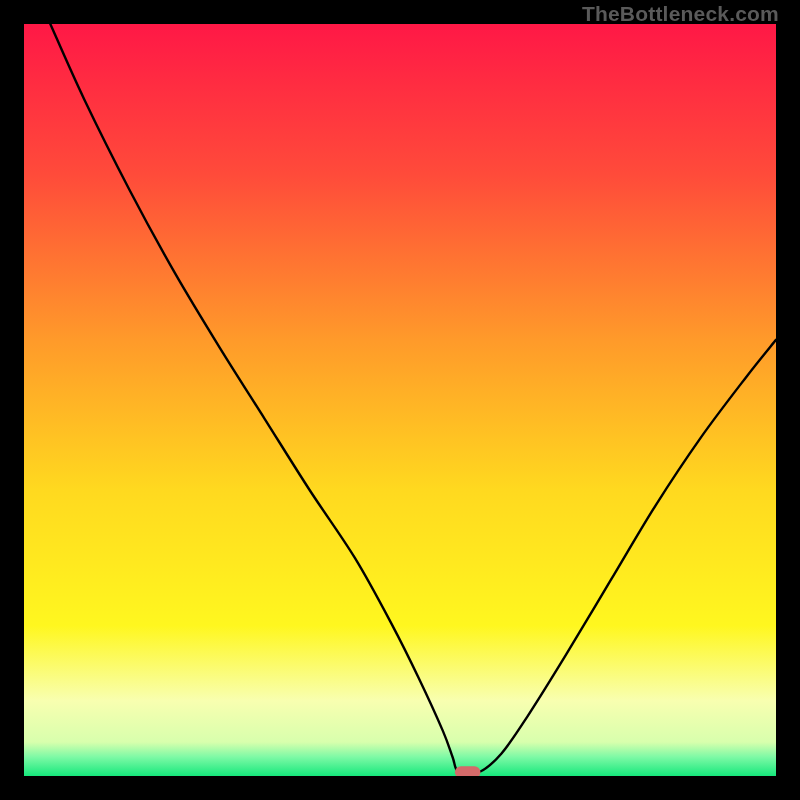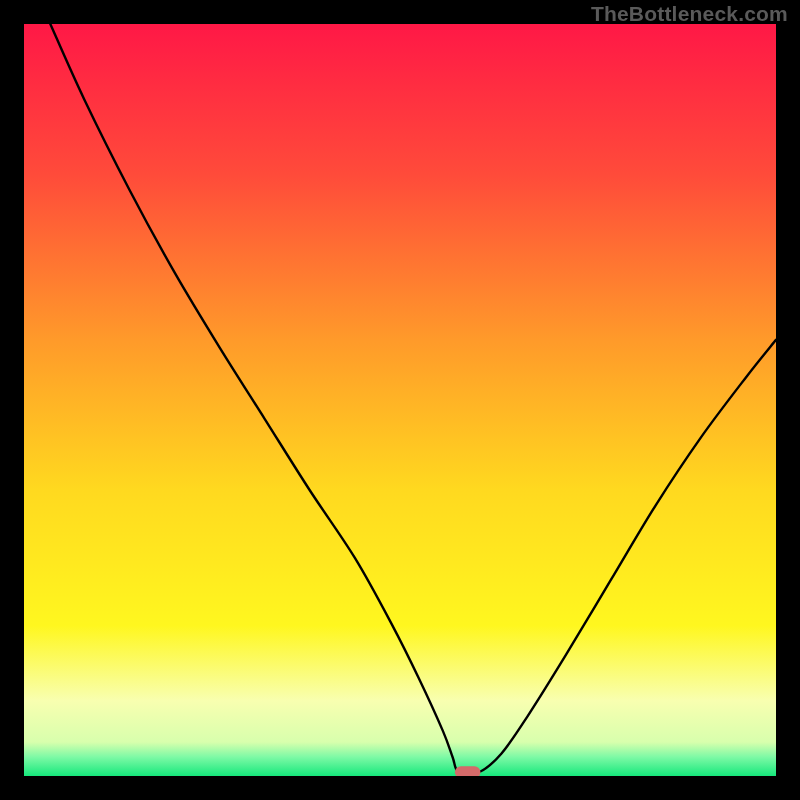--- a/index.html
+++ b/index.html
@@ -22,21 +22,21 @@
   .plot-area {
     position: absolute;
     left: 0;
     top: 0;
     width: 752px;
     height: 752px;
   }
   .watermark {
     position: absolute;
     top: 2px;
-    right: 12px;
+    right: 21px;
     font-size: 21px;
     font-weight: 600;
     color: #5a5a5a;
     letter-spacing: 0.2px;
   }
 </style>
 </head>
 <body>
 
 <div class="watermark">TheBottleneck.com</div>

